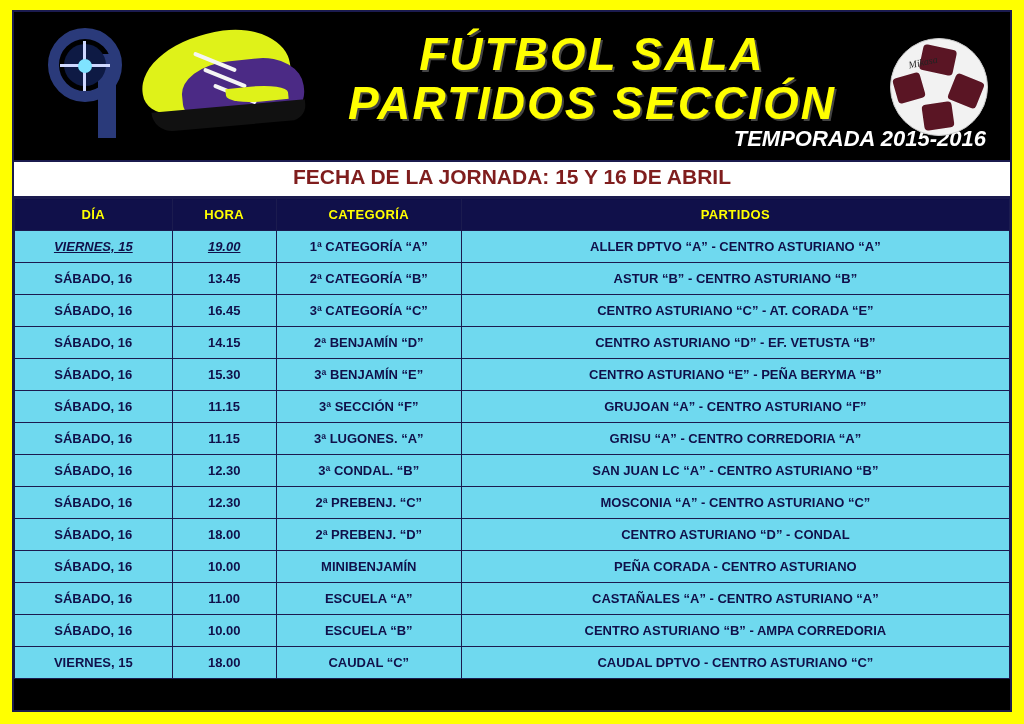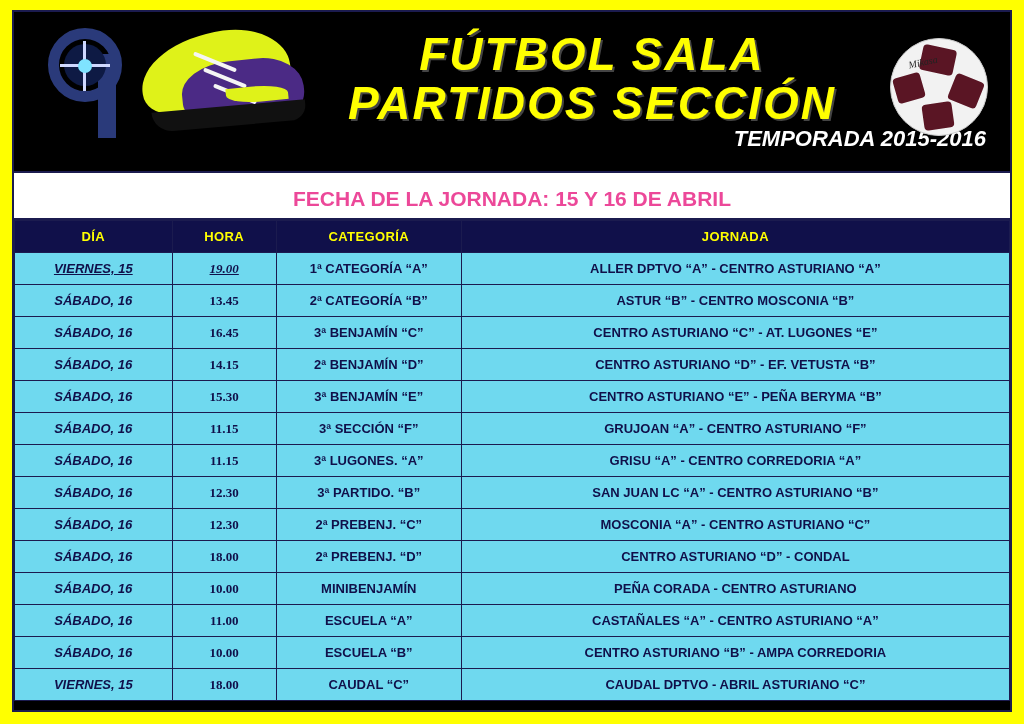--- a/index.html
+++ b/index.html
@@ -209,25 +209,24 @@
     font-style: italic;
     transform: rotate(-12deg);
     font-family: "Liberation Serif", serif;
   }
   
   .date-bar {
     background: #ffffff;
     border-top: 2px solid #1b1b4f;
     border-bottom: 2px solid #1b1b4f;
     text-align: center;
-    color: #ec4899;
+    color: #7f1d1d;
     font-size: 21px;
     font-weight: bold;
-    padding: 14px 0 7px 0;
-    margin-top: 11px;
+    padding: 3px 0 7px 0;
   }
   
   table.matches {
     width: 100%;
     border-collapse: collapse;
     table-layout: fixed;
     background: #15803d;
   }
   table.matches th {
     background: #10104a;
@@ -243,27 +242,27 @@
     height: 29px;
     font-size: 13px;
     font-weight: bold;
     text-align: center;
     padding: 1px 3px;
     color: #10104a;
     background: #6fd9ef;
     white-space: nowrap;
     overflow: hidden;
   }
-  td.dia { color: #10104a; font-style: italic; }
+  td.dia { color: #10104a; }
   td.dia.hl, td.hora.hl {
     color: #10104a;
     font-style: italic;
     text-decoration: underline;
   }
-  td.hora { color: #10104a; font-family: Liberation Serif, serif; }
+  td.hora { color: #10104a; }
   td.categoria { color: #0a5c2a; }
   td.partido { color: #10104a; font-size: 13px; }
   td.resultado { color: #10104a; font-size: 15px; }
   col.c-dia { width: 115px; }
   col.c-hora { width: 76px; }
   col.c-cat { width: 135px; }
   col.c-part { width: 400px; }
   col.c-res { width: 0; }
 </style>
 </head>
@@ -316,44 +315,44 @@
           <col class="c-hora">
           <col class="c-cat">
           <col class="c-part">
           <col class="c-res">
       </colgroup>
       <thead>
         <tr>
           <th>DÍA</th>
           <th>HORA</th>
           <th>CATEGORÍA</th>
-          <th>JORNADA</th>
+          <th>PARTIDOS</th>
           <th>RESULTADO</th>
         </tr>
       </thead>
       <tbody id="matches-body">
           <tr>
             <td class="dia hl">VIERNES, 15</td>
             <td class="hora hl">19.00</td>
             <td class="categoria">1ª CATEGORÍA “A”</td>
             <td class="partido">ALLER DPTVO “A” - CENTRO ASTURIANO “A”</td>
             <td class="resultado">4-3</td>
           </tr>
           <tr>
             <td class="dia">SÁBADO, 16</td>
             <td class="hora">13.45</td>
             <td class="categoria">2ª CATEGORÍA “B”</td>
-            <td class="partido">ASTUR “B” - CENTRO MOSCONIA “B”</td>
+            <td class="partido">ASTUR “B” - CENTRO ASTURIANO “B”</td>
             <td class="resultado">0-1</td>
           </tr>
           <tr>
             <td class="dia">SÁBADO, 16</td>
             <td class="hora">16.45</td>
-            <td class="categoria">3ª BENJAMÍN “C”</td>
-            <td class="partido">CENTRO ASTURIANO “C” - AT. LUGONES “E”</td>
+            <td class="categoria">3ª CATEGORÍA “C”</td>
+            <td class="partido">CENTRO ASTURIANO “C” - AT. CORADA “E”</td>
             <td class="resultado">8-1</td>
           </tr>
           <tr>
             <td class="dia">SÁBADO, 16</td>
             <td class="hora">14.15</td>
             <td class="categoria">2ª BENJAMÍN “D”</td>
             <td class="partido">CENTRO ASTURIANO “D” - EF. VETUSTA “B”</td>
             <td class="resultado">2-4</td>
           </tr>
           <tr>
@@ -373,21 +372,21 @@
           <tr>
             <td class="dia">SÁBADO, 16</td>
             <td class="hora">11.15</td>
             <td class="categoria">3ª LUGONES. “A”</td>
             <td class="partido">GRISU “A” - CENTRO CORREDORIA “A”</td>
             <td class="resultado">2-2</td>
           </tr>
           <tr>
             <td class="dia">SÁBADO, 16</td>
             <td class="hora">12.30</td>
-            <td class="categoria">3ª PARTIDO. “B”</td>
+            <td class="categoria">3ª CONDAL. “B”</td>
             <td class="partido">SAN JUAN LC “A” - CENTRO ASTURIANO “B”</td>
             <td class="resultado">1-10</td>
           </tr>
           <tr>
             <td class="dia">SÁBADO, 16</td>
             <td class="hora">12.30</td>
             <td class="categoria">2ª PREBENJ. “C”</td>
             <td class="partido">MOSCONIA “A” - CENTRO ASTURIANO “C”</td>
             <td class="resultado">0-20</td>
           </tr>
@@ -416,20 +415,20 @@
             <td class="dia">SÁBADO, 16</td>
             <td class="hora">10.00</td>
             <td class="categoria">ESCUELA “B”</td>
             <td class="partido">CENTRO ASTURIANO “B” - AMPA CORREDORIA</td>
             <td class="resultado">7-0</td>
           </tr>
           <tr>
             <td class="dia">VIERNES, 15</td>
             <td class="hora">18.00</td>
             <td class="categoria">CAUDAL “C”</td>
-            <td class="partido">CAUDAL DPTVO - ABRIL ASTURIANO “C”</td>
+            <td class="partido">CAUDAL DPTVO - CENTRO ASTURIANO “C”</td>
             <td class="resultado">6-1</td>
           </tr>
         </tbody>
     </table>
 
   </div>
 </div>
 
 </body></html>

